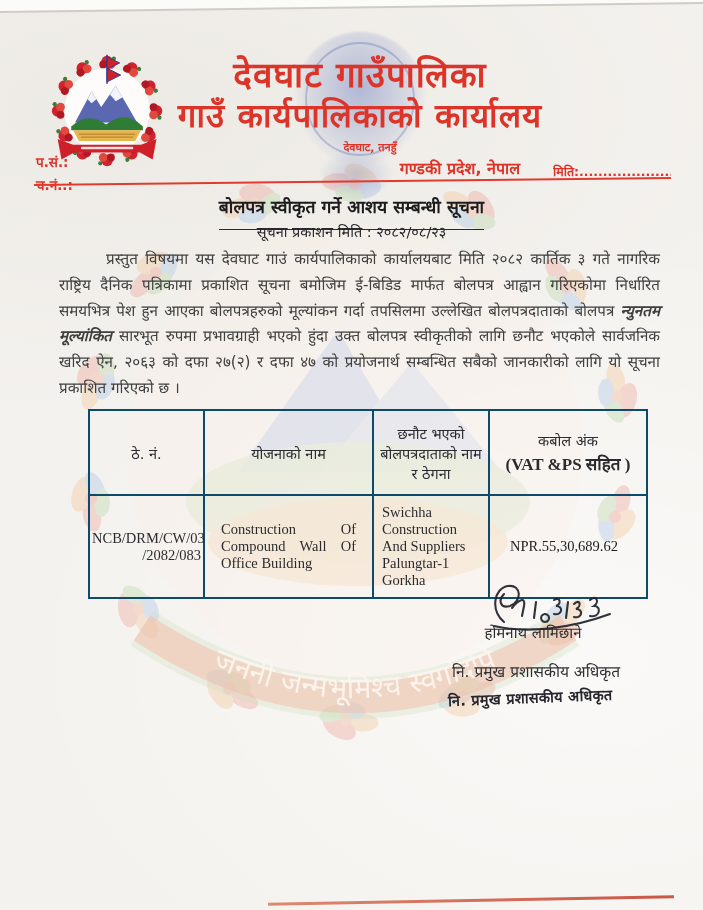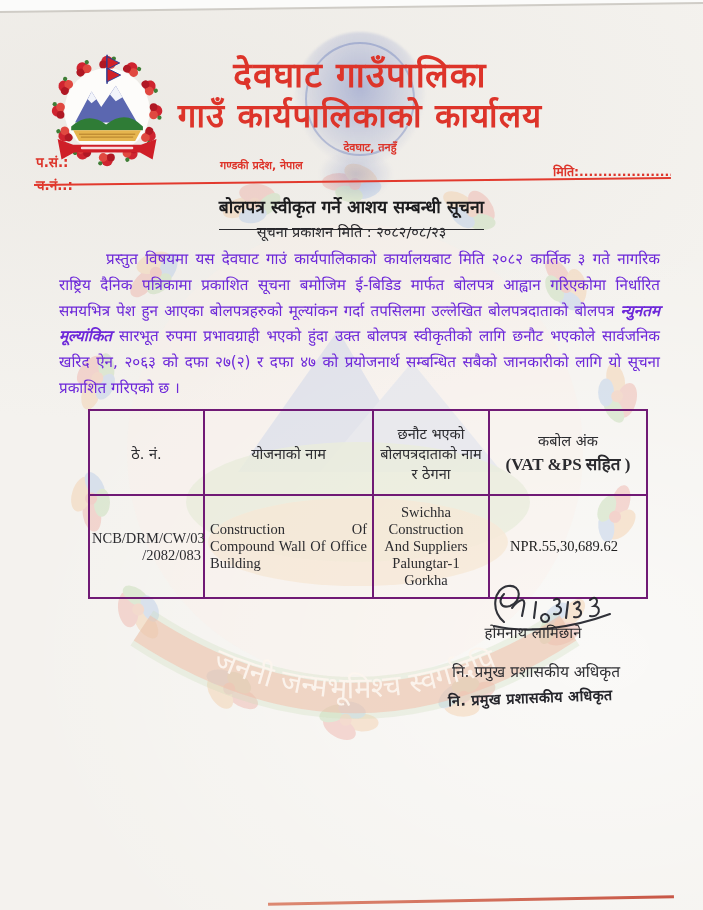--- a/index.html
+++ b/index.html
@@ -27,43 +27,43 @@
   .stamp-ring{position:absolute;left:305px;top:42px;width:106px;height:110px;border-radius:50%;
     border:2px solid rgba(70,95,175,.30);filter:blur(.7px);z-index:1;}
   .stamp-tail{position:absolute;left:318px;top:148px;width:76px;height:52px;border-radius:50%;
     background:radial-gradient(rgba(76,98,180,.26), transparent 70%);filter:blur(1.6px);z-index:1;}
   
   .logo{left:46px;top:48px;}
   .t-red{color:#dd342a;font-weight:bold;}
   .muni-name{left:140px;top:50px;width:440px;text-align:center;font-size:35px;letter-spacing:1px;}
   .office-name{left:118px;top:92px;width:484px;text-align:center;font-size:33px;letter-spacing:1px;}
   .addr1{left:220px;top:139px;width:300px;text-align:center;font-size:11px;}
-  .addr2{left:220px;top:157px;width:300px;text-align:left;font-size:11px;}
+  .addr2{left:220px;top:157px;width:300px;text-align:right;font-size:16px;}
   .ref-label{left:36px;top:153px;font-size:13.5px;}
   .chalani-label{left:36px;top:176px;font-size:13.5px;}
   .miti-label{left:553px;top:163px;width:118px;font-size:12.5px;overflow:hidden;white-space:nowrap;}
   .red-rule{left:34px;top:184px;width:637px;height:2.3px;background:#e23a2e;
     transform:rotate(-0.62deg);transform-origin:left center;}
   
   .notice-title{left:0;top:194px;width:703px;text-align:center;font-size:17.5px;font-weight:bold;color:#1c1c1e;}
   .notice-title span{border-bottom:1.6px solid #2a2a2e;padding-bottom:12px;}
   .notice-date{left:0;top:221px;width:703px;text-align:center;font-size:14.5px;color:#27272b;}
-  .body-para{left:59px;top:247px;width:601px;font-size:15.2px;line-height:25.8px;color:#6d28d9;
+  .body-para{left:59px;top:247px;width:601px;font-size:15.2px;line-height:25.8px;color:#404040;
     text-align:justify;text-indent:47px;margin:0;}
   .body-para .emph{font-weight:bold;font-style:italic;}
   
   table.bid{left:88px;top:409px;width:558px;border-collapse:collapse;table-layout:fixed;
     position:absolute;z-index:2;font-family:"DejaVu Sans",sans-serif;color:#2b2b2f;}
-  table.bid th,table.bid td{border:2px solid #701a75;background:transparent;}
+  table.bid th,table.bid td{border:2px solid #0c4a6e;background:transparent;}
   table.bid th{height:79px;font-weight:normal;font-size:14.5px;text-align:center;vertical-align:middle;padding:2px;}
   table.bid td{height:97px;vertical-align:middle;font-family:"Liberation Serif",serif;font-size:14.5px;}
   .amount-hdr-l2{display:block;font-weight:bold;font-size:17px;margin-top:2px;font-family:"Liberation Serif",serif;}
   .cell-contract{text-align:right;padding:2px;}
-  .cell-project{text-align:justify;padding:0 5px;font-size:14.3px;}
-  .cell-bidder{text-align:center;padding-left:8px;padding-right:18px;}
+  .cell-project{text-align:justify;padding:0 16px;font-size:14.3px;}
+  .cell-bidder{text-align:left;padding-left:8px;padding-right:18px;}
   .cell-amount{text-align:left;padding-left:20px;font-family:"Liberation Sans",sans-serif;font-size:15.5px;color:#222;}
   
   .sig-svg{left:488px;top:576px;}
   .sig-name{left:468px;top:622px;width:130px;text-align:center;font-size:15px;color:#2a2a2e;}
   .sig-designation{left:452px;top:660px;font-size:15.5px;color:#303034;}
   .sig-stamp{left:448px;top:687px;font-size:14.5px;font-weight:bold;color:#26262c;
     transform:rotate(-2.2deg);letter-spacing:.3px;}
   
   .bottom-red-line{left:268px;top:899px;width:406px;height:2.6px;
     background:linear-gradient(to right,#d8775c,#c03b28);transform:rotate(-1.05deg);opacity:.85;z-index:2;position:absolute;}

